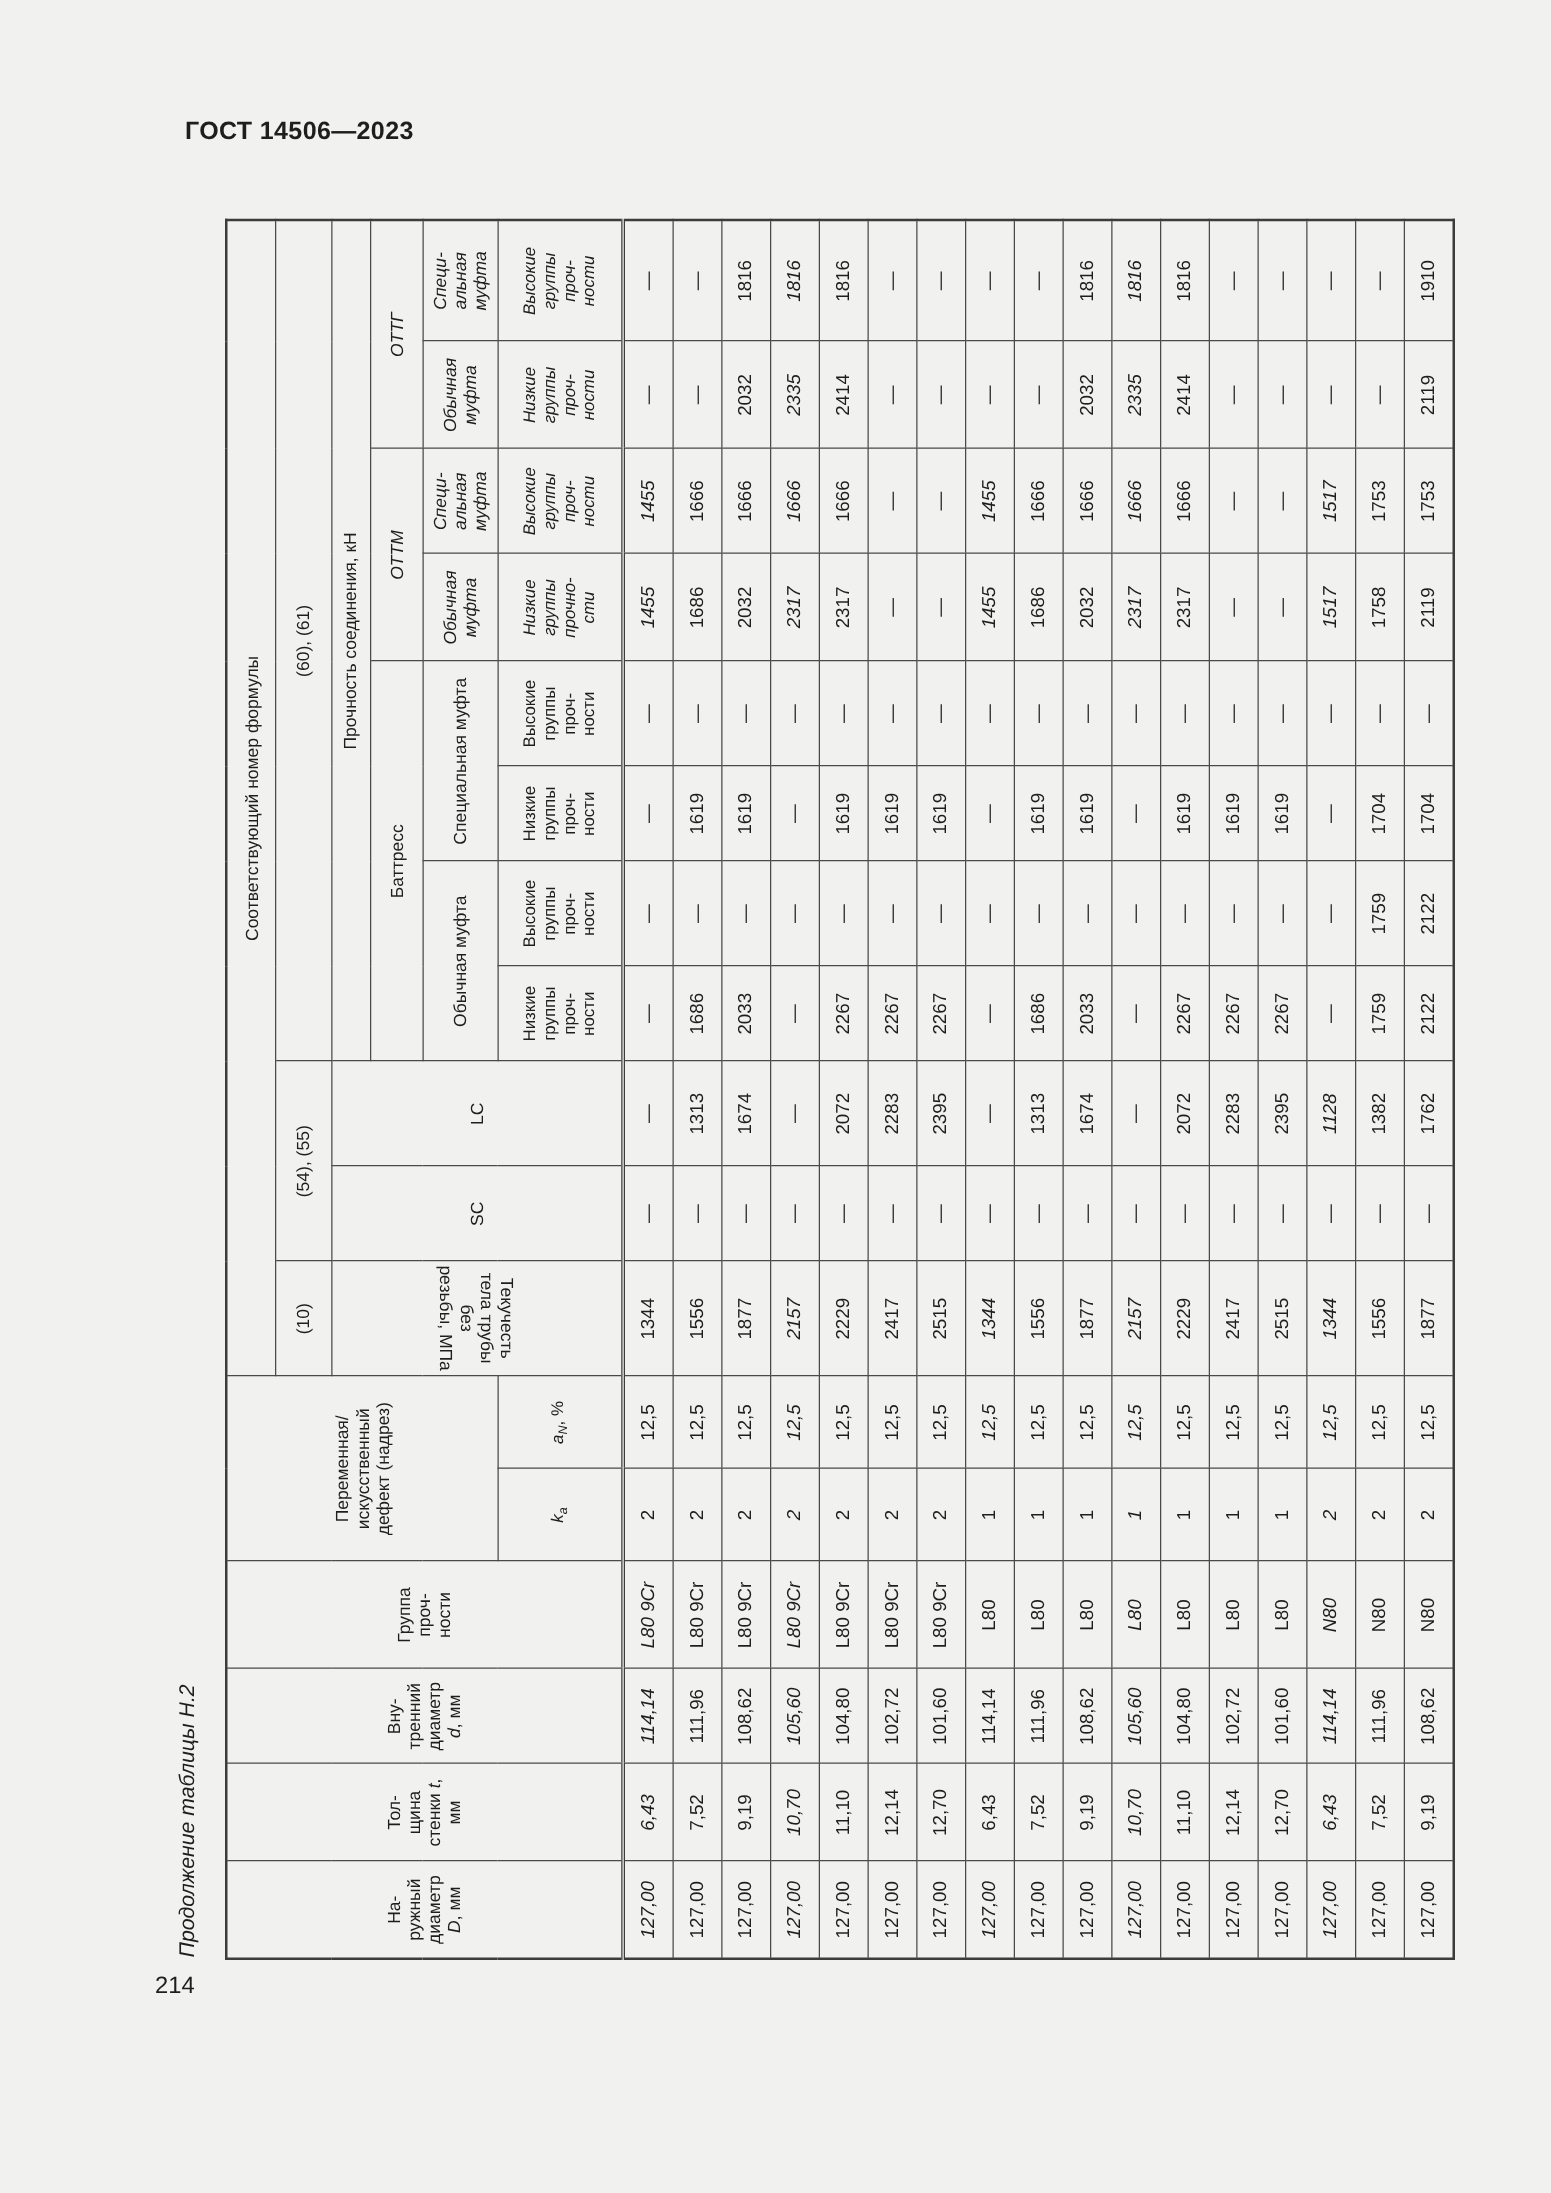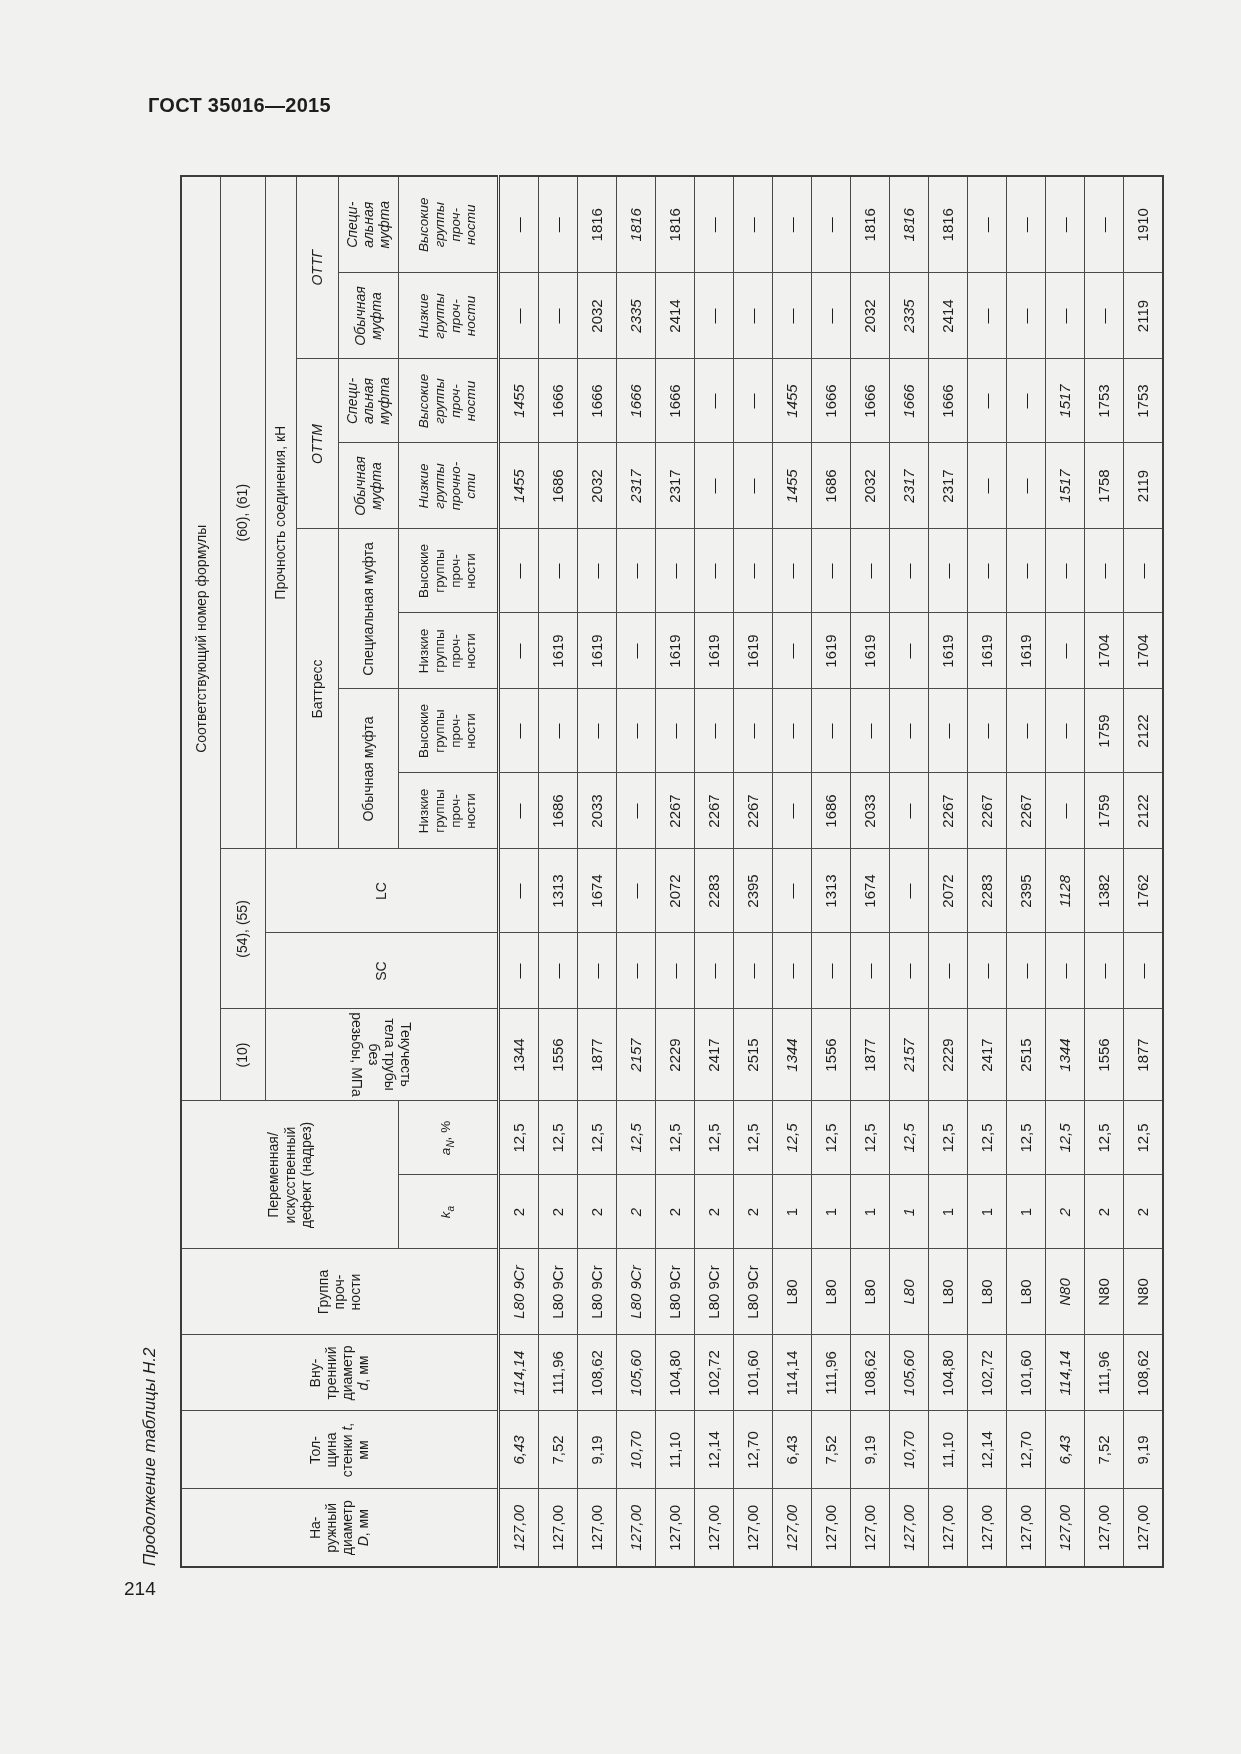--- a/index.html
+++ b/index.html
@@ -21,21 +21,21 @@
   .t tbody tr:first-child td{border-top:3px double #3c3c3c;}
   .flip{transform:rotate(180deg);}
   .it{font-style:italic;}
   sub{font-size:10px;font-style:italic;}
   i{font-family:inherit;}
 </style>
 </head>
 <body>
 
 <div class="page">
-  <div class="gost">ГОСТ 35016—2015</div>
+  <div class="gost">ГОСТ 14506—2023</div>
 
   <div class="rot-wrap">
     <div class="rot">
       <div class="caption">Продолжение таблицы Н.2</div>
 
       <table class="t">
         <colgroup>
           <col style="width:78px">
             <col style="width:78px">
             <col style="width:76px">

